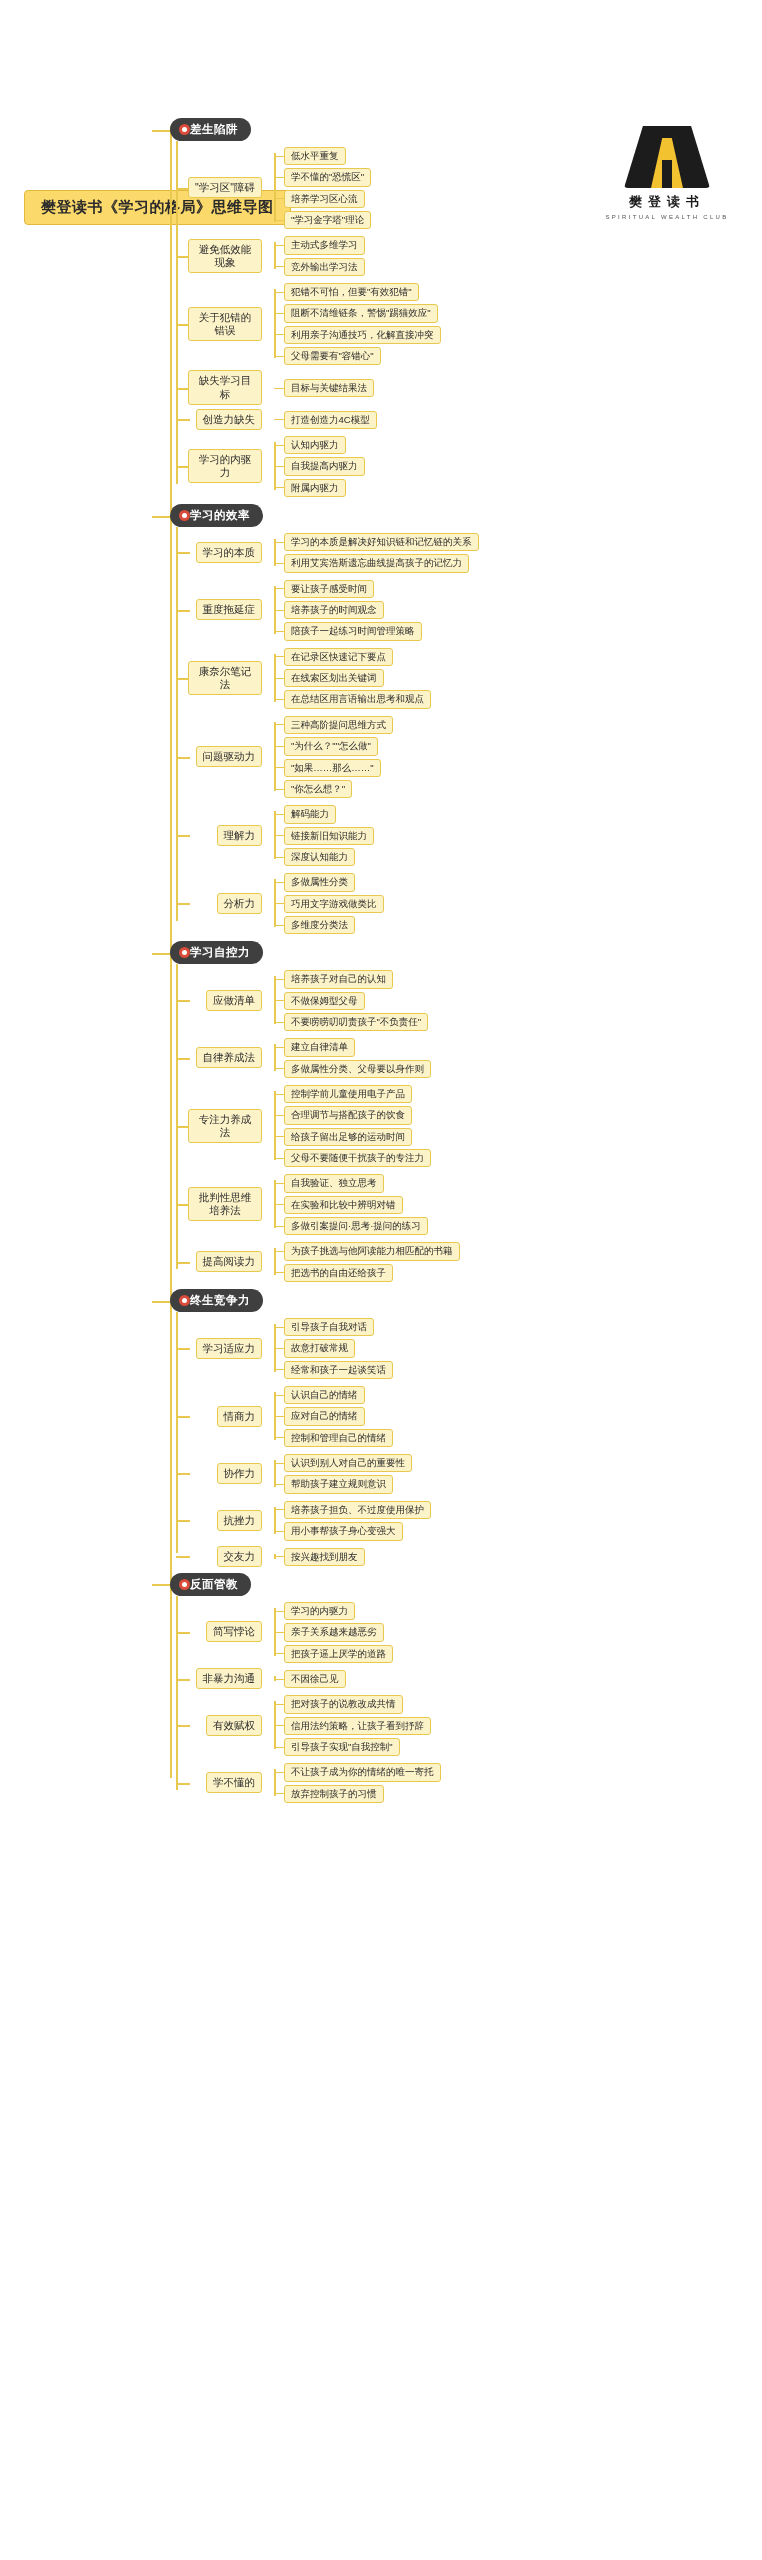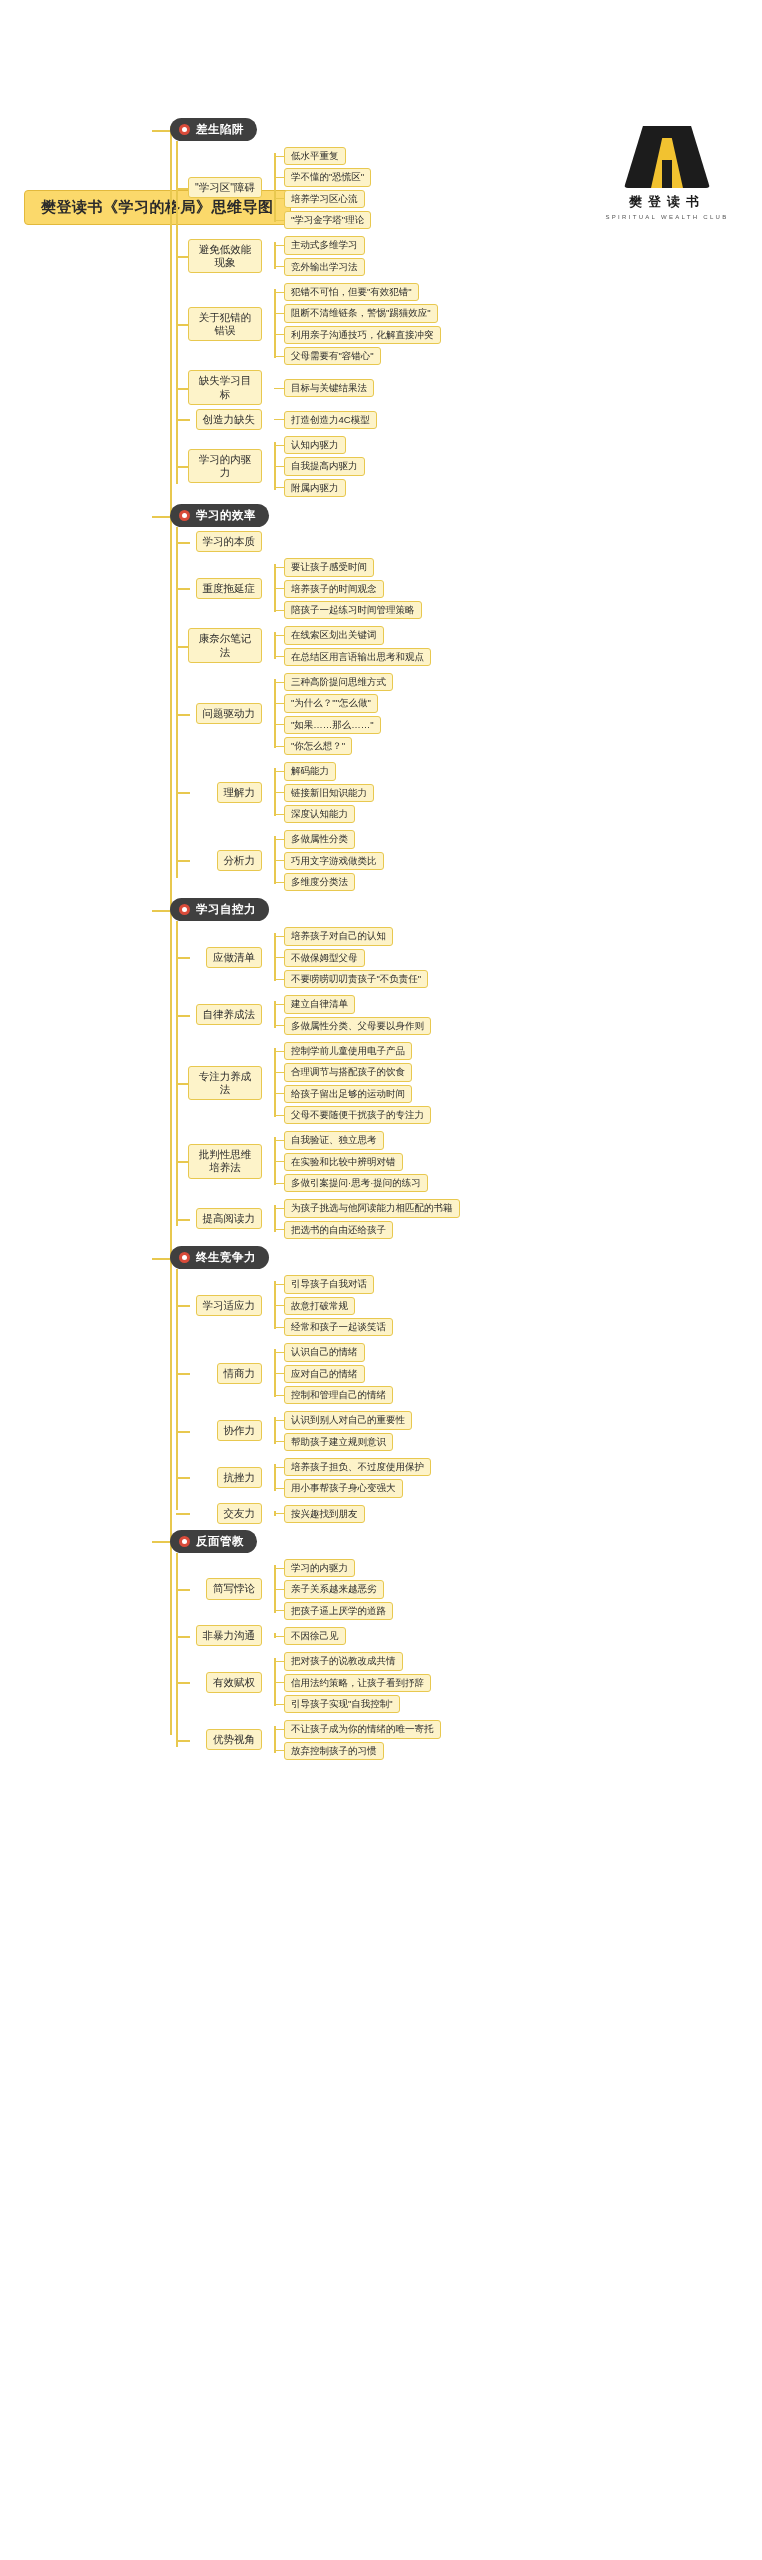--- a/index.html
+++ b/index.html
@@ -99,21 +99,20 @@
 
   .branch {
     position: relative;
     margin-bottom: 6px;
   }
   .branch-head {
     position: relative;
     margin-left: 170px;
     display: inline-flex;
     align-items: center;
-    gap: 6px;
     background: #3f3f3f;
     color: #fff;
     border-radius: 13px;
     padding: 4px 13px 4px 9px;
     font-size: 11.5px;
     font-weight: bold;
     letter-spacing: .5px;
   }
   .branch-head::before {
     content: "";
@@ -326,38 +325,43 @@
       <div class="branch-head">
         <span class="dot"></span>
         <span>学习的效率</span>
       </div>
       <div class="groups">
 
         <div class="group">
           <div class="g-label-col">
             <div class="g-label">学习的本质</div>
           </div>
+          <div class="leaf-col">
+            <div class="leaf-row"><span class="leaf">学习的本质是解决好知识链和记忆链的关系</span></div>
+            <div class="leaf-row"><span class="leaf">利用艾宾浩斯遗忘曲线提高孩子的记忆力</span></div>
+          </div>
         </div>
 
         <div class="group">
           <div class="g-label-col">
             <div class="g-label">重度拖延症</div>
           </div>
           <div class="leaf-col">
             <div class="leaf-row"><span class="leaf">要让孩子感受时间</span></div>
             <div class="leaf-row"><span class="leaf">培养孩子的时间观念</span></div>
             <div class="leaf-row"><span class="leaf">陪孩子一起练习时间管理策略</span></div>
           </div>
         </div>
 
         <div class="group">
           <div class="g-label-col">
             <div class="g-label">康奈尔笔记法</div>
           </div>
           <div class="leaf-col">
+            <div class="leaf-row"><span class="leaf">在记录区快速记下要点</span></div>
             <div class="leaf-row"><span class="leaf">在线索区划出关键词</span></div>
             <div class="leaf-row"><span class="leaf">在总结区用言语输出思考和观点</span></div>
           </div>
         </div>
 
         <div class="group">
           <div class="g-label-col">
             <div class="g-label">问题驱动力</div>
           </div>
           <div class="leaf-col">
@@ -551,21 +555,21 @@
           </div>
           <div class="leaf-col">
             <div class="leaf-row"><span class="leaf">把对孩子的说教改成共情</span></div>
             <div class="leaf-row"><span class="leaf">信用法约策略，让孩子看到抒辞</span></div>
             <div class="leaf-row"><span class="leaf">引导孩子实现"自我控制"</span></div>
           </div>
         </div>
 
         <div class="group">
           <div class="g-label-col">
-            <div class="g-label">优势视角</div>
+            <div class="g-label">学不懂的</div>
           </div>
           <div class="leaf-col">
             <div class="leaf-row"><span class="leaf">不让孩子成为你的情绪的唯一寄托</span></div>
             <div class="leaf-row"><span class="leaf">放弃控制孩子的习惯</span></div>
           </div>
         </div>
 
       </div>
     </div>
 

